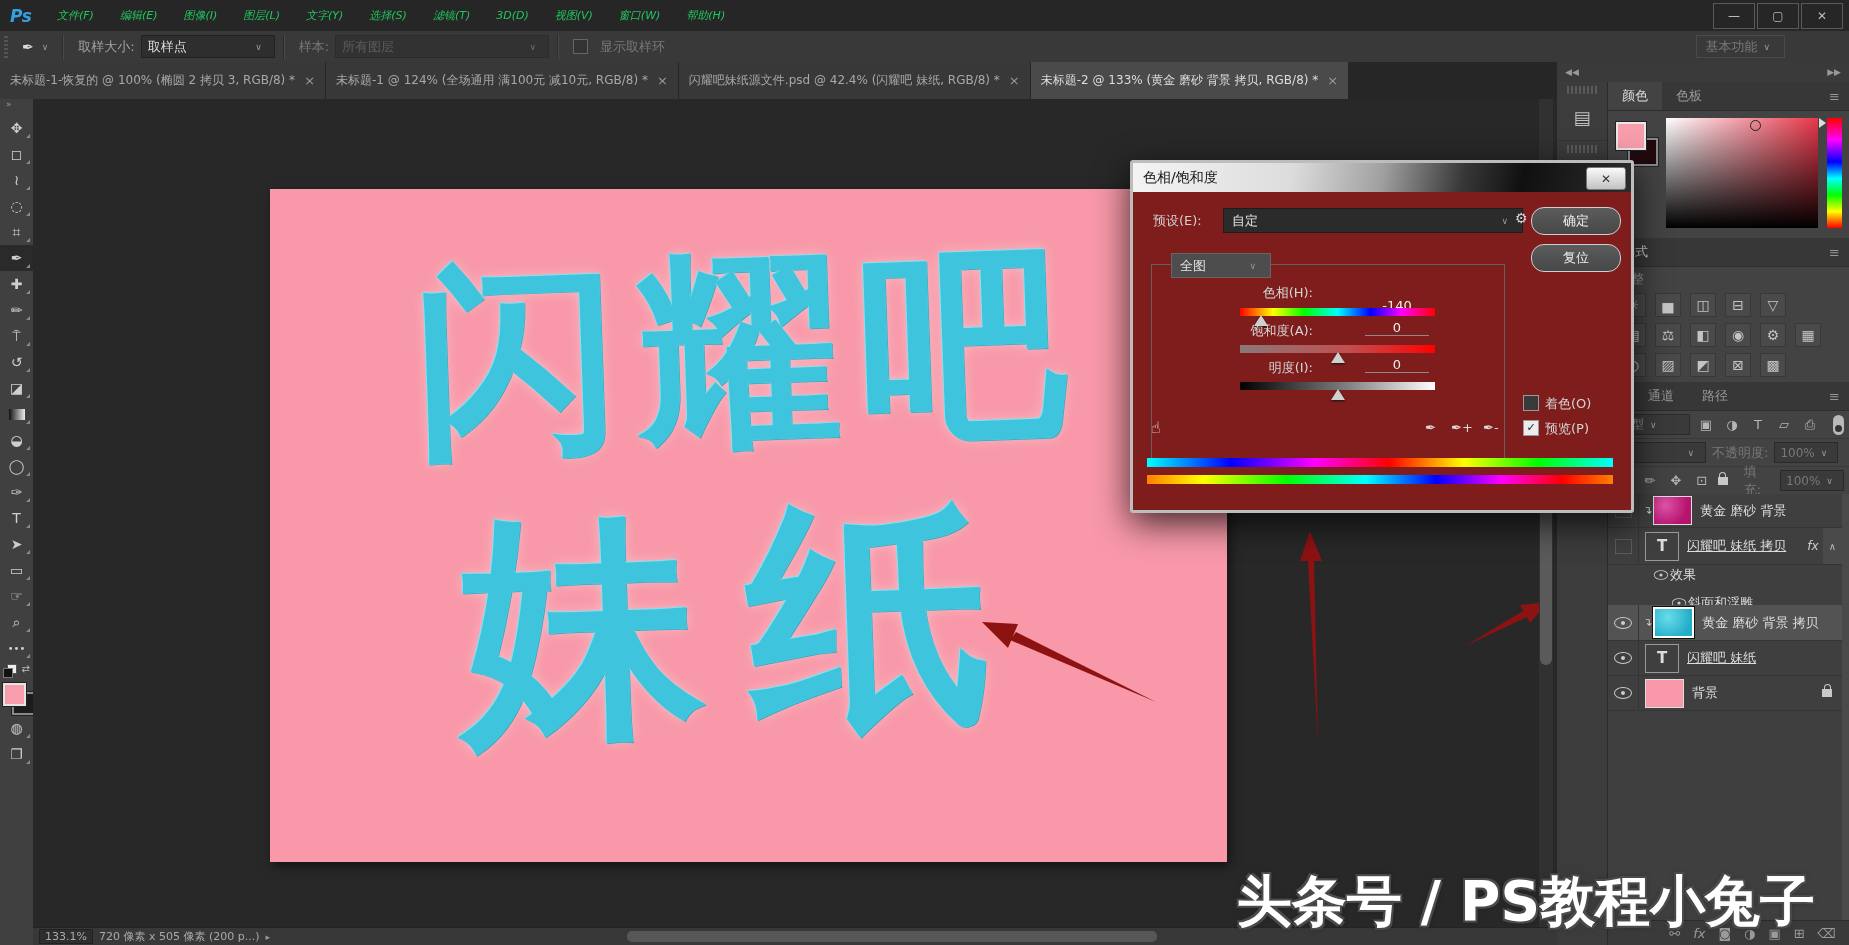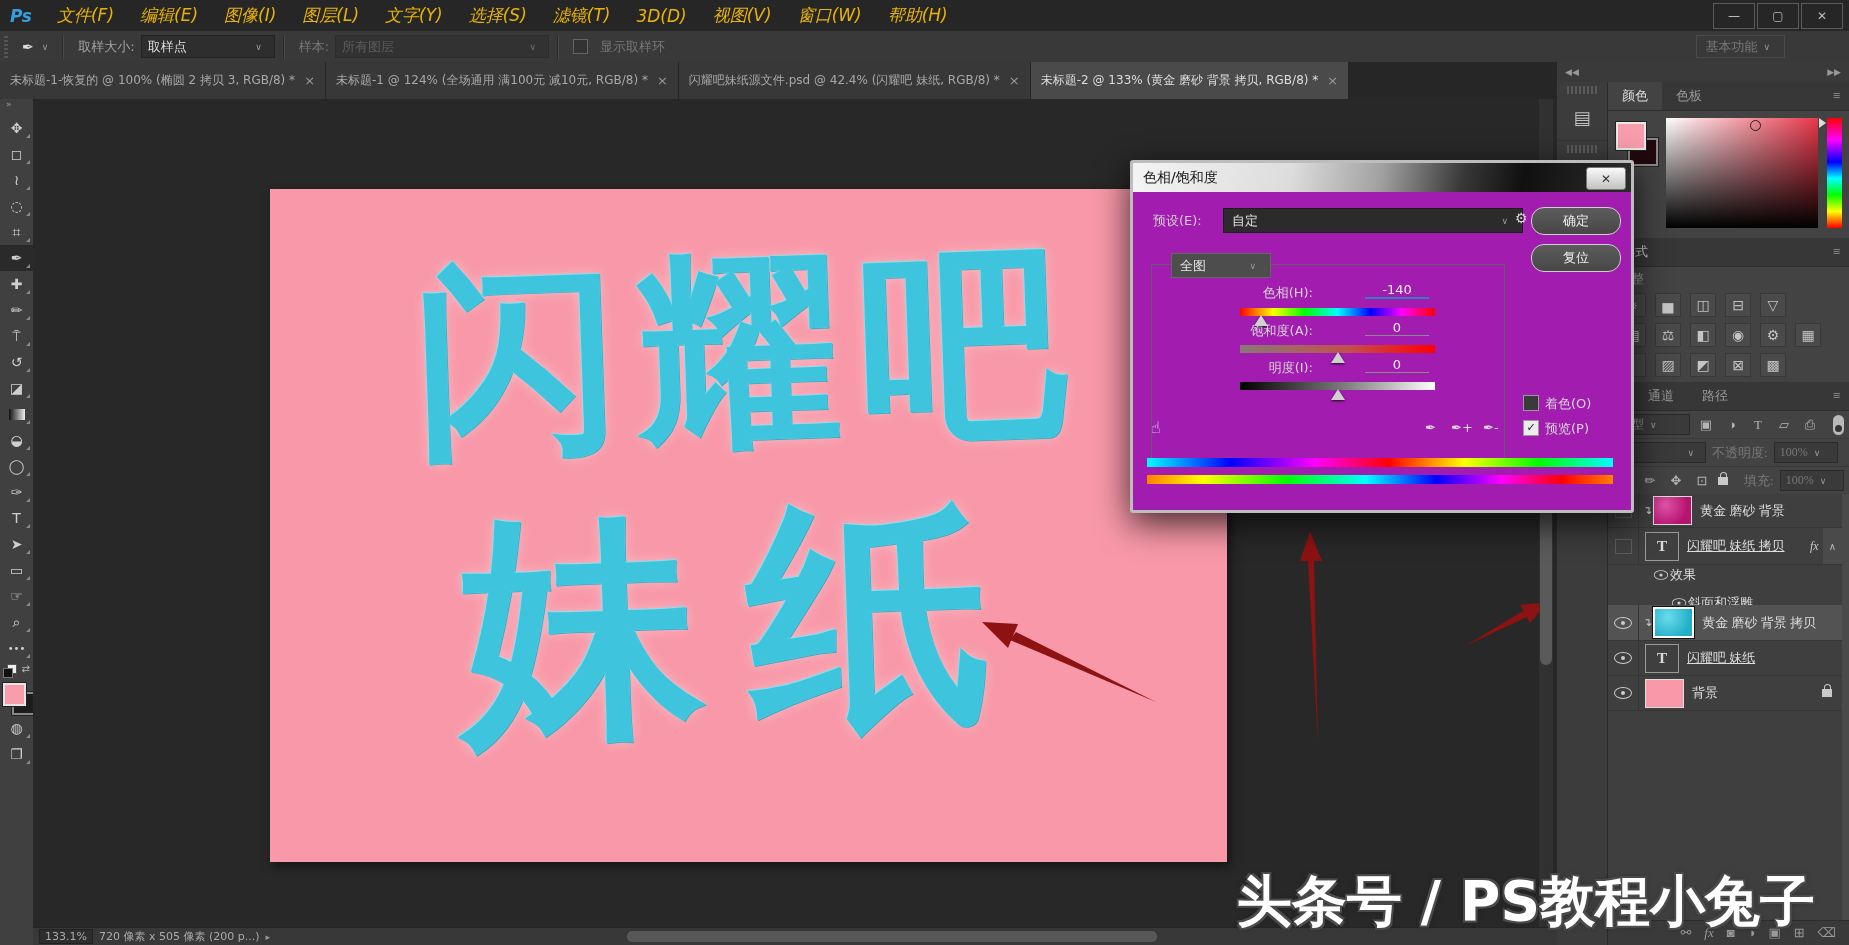--- a/index.html
+++ b/index.html
@@ -2,21 +2,21 @@
 <html><head>
 <meta charset="utf-8">
 <style>
   html,body{margin:0;padding:0;background:#111;font-family:"DejaVu Sans","Liberation Sans",sans-serif;}
   #root{position:relative;width:1849px;height:945px;background:#282828;overflow:hidden;color:#c8c8c8;font-size:13px;}
   .abs{position:absolute}
 
   
   #menubar{left:0;top:0;width:1849px;height:31px;background:#262626;display:flex;align-items:center;font-style:italic;}
   .ps-logo{color:#35a0e0;font-weight:bold;font-size:17px;padding:0 12px 0 10px;}
-  .menu-item{padding:0 13px;color:#eab308;font-size:17px;cursor:default;}
+  .menu-item{padding:0 13px;color:#22c55e;font-size:11px;cursor:default;}
   .winbtns{margin-left:auto;display:flex;gap:2px;padding-right:6px;}
   .winbtn{width:40px;height:24px;border:1px solid #5a5a5a;color:#bbb;font-size:12px;display:flex;align-items:center;justify-content:center;}
 
   
   #optionsbar{left:0;top:31px;width:1849px;height:31px;background:#393939;border-bottom:1px solid #222;display:flex;align-items:center;}
   .grip{width:4px;height:22px;margin:0 6px 0 4px;background:repeating-linear-gradient(#555 0 2px,transparent 2px 4px);}
   .opt-tool{color:#ddd;font-size:14px;transform:rotate(0deg);padding:0 2px 0 8px;}
   .chev{color:#999;font-size:9px;padding:0 6px;}
   .vdiv{width:1px;height:24px;background:#2c2c2c;border-right:1px solid #4a4a4a;margin:0 8px;}
   .opt-label{color:#a3a3a3;padding:0 6px;}
@@ -60,21 +60,21 @@
   #statusbar{position:absolute;left:0;bottom:0;width:1524px;height:17px;background:#383838;border-top:1px solid #242424;display:flex;align-items:center;font-size:11px;color:#aaa;}
   .zoomfield{background:#2e2e2e;border:1px solid #222;padding:0 5px;margin:0 6px 0 6px;height:13px;display:flex;align-items:center;}
   .hthumb{position:absolute;left:594px;top:3px;width:530px;height:11px;background:#575757;border-radius:5px;}
 
   
   #railtop{left:1557px;top:62px;width:292px;height:20px;background:#3a3a3a;display:flex;align-items:center;justify-content:space-between;padding:0 8px;box-sizing:border-box;color:#999;font-size:9px;}
   #strip{left:1557px;top:82px;width:50px;height:863px;background:#3c3c3c;border-right:1px solid #2a2a2a;}
   .strip-icon{width:50px;height:46px;display:flex;align-items:center;justify-content:center;color:#c0c0c0;font-size:18px;border-bottom:1px solid #343434;}
   .strip-grip{height:8px;background:repeating-linear-gradient(90deg,#5a5a5a 0 2px,transparent 2px 4px);margin:4px 10px 0 10px;}
 
-  #panels{left:1607px;top:82px;width:242px;height:863px;background:#434343;border-left:1px solid #2a2a2a;font-family:Liberation Serif, serif;}
+  #panels{left:1607px;top:82px;width:242px;height:863px;background:#434343;border-left:1px solid #2a2a2a;}
   .ptabs{display:flex;background:#373737;height:28px;align-items:stretch;border-bottom:1px solid #2d2d2d;}
   .ptab{padding:0 14px;display:flex;align-items:center;color:#999;font-size:13px;}
   .ptab.active{background:#434343;color:#ddd;}
   .pmenu{margin-left:auto;color:#999;padding:0 10px;display:flex;align-items:center;}
 
   
   #colorpanel{position:absolute;left:0;top:0;width:242px;height:156px;}
   .cp-fgbg{position:absolute;left:8px;top:40px;}
   .cp-fgbg .fg{position:absolute;left:0;top:0;width:26px;height:24px;background:#F79DAC;border:2px solid #e8e8e8;z-index:2;box-shadow:0 0 0 1px #222;}
   .cp-fgbg .bg{position:absolute;left:12px;top:16px;width:26px;height:24px;background:#21090d;border:2px solid #888;box-shadow:0 0 0 1px #222;}
@@ -115,35 +115,35 @@
   .lname{color:#ddd;font-size:13px;white-space:nowrap;}
   .lname.u{text-decoration:underline;}
   .fxm{margin-left:auto;color:#ccc;font-style:italic;font-size:12px;padding-right:4px;}
   .caret{color:#bbb;font-size:10px;padding-right:6px;background:#4a4a4a;height:100%;display:flex;align-items:center;padding-left:6px;}
   .padlock{position:relative;width:10px;height:8px;background:#c9c9c9;margin-left:auto;margin-right:10px;}
   .padlock::before{content:"";position:absolute;left:1.5px;top:-5px;width:5px;height:5px;border:1.5px solid #c9c9c9;border-bottom:none;border-radius:4px 4px 0 0;}
   .lbottom{position:absolute;left:0;bottom:0;width:242px;height:25px;background:#3a3a3a;border-top:1px solid #2c2c2c;display:flex;align-items:center;justify-content:flex-end;gap:13px;padding-right:14px;box-sizing:border-box;}
   .lb-icon{color:#9a9a9a;font-size:13px;}
 
   
-  #dialog{left:1130px;top:160px;width:498px;background:#a21caf;border:3px solid #bdbdbd;border-radius:3px;box-shadow:0 10px 34px rgba(0,0,0,.75);z-index:40;}
+  #dialog{left:1130px;top:160px;width:498px;background:#7f1d1d;border:3px solid #bdbdbd;border-radius:3px;box-shadow:0 10px 34px rgba(0,0,0,.75);z-index:40;}
   .dtitle{height:29px;background:linear-gradient(100deg,#f4f4f4,#dcdcdc 32%,#a0a0a0 50%,#383838 66%,#101010 78%,#2c2c2c 100%);color:#141414;font-size:14px;display:flex;align-items:center;padding:0 10px;}
   .dclose{position:absolute;right:5px;top:4px;width:38px;height:21px;background:linear-gradient(#fafafa,#c2c2c2);border:1px solid #777;border-radius:3px;color:#333;font-weight:bold;font-size:12px;display:flex;align-items:center;justify-content:center;}
   .dbody{position:relative;height:318px;font-size:13px;color:#d5d5d5;border-radius:13px;}
   .drow-label{color:#cfcfcf;}
   .dsel{background:#2b2b2b;border:1px solid #1d1d1d;height:23px;display:flex;align-items:center;padding:0 8px;color:#e2e2e2;}
   .ps-btn{position:absolute;width:88px;height:26px;border:1px solid #cfcfcf;border-radius:13px;background:linear-gradient(#5c5c5c,#474747);color:#eee;display:flex;align-items:center;justify-content:center;font-size:13px;}
   .groupbox{position:absolute;left:18px;top:72px;width:352px;height:196px;border:1px solid #616161;}
   .slider{position:absolute;height:8px;width:195px;}
   .s-hue{background:linear-gradient(to right,#f00,#ff0 17%,#0f0 33%,#0ff 50%,#00f 67%,#f0f 83%,#f00);}
   .s-sat{background:linear-gradient(to right,#8a7878,#c05050 55%,#f00);}
   .s-lgt{background:linear-gradient(to right,#000,#808080 55%,#fff);}
   .handle{position:absolute;top:7px;width:0;height:0;border-left:7px solid transparent;border-right:7px solid transparent;border-bottom:11px solid #d0d0d0;filter:drop-shadow(0 1px 1px #111);}
   .dval{position:absolute;width:64px;text-align:center;color:#eee;}
-  .dval.blue{border-bottom:2px solid #3c79c4;}
+  .dval.blue{border-bottom:2px solid #3c79c4;margin-top:16px;}
   .dval.gray{border-bottom:1px solid #8a8a8a;}
   .dlabel{position:absolute;width:140px;text-align:right;color:#d5d5d5;}
   .dcb{position:absolute;width:14px;height:14px;border:1px solid #999;background:#3a3a3a;}
   .dcb.checked{background:#ececec;color:#1a1a1a;font-size:11px;line-height:14px;text-align:center;}
   .rainbow{position:absolute;left:14px;width:466px;height:9px;}
   .rb1{background:linear-gradient(to right,#0ff,#00f 18%,#f0f 36%,#f00 52%,#ff0 68%,#0f0 84%,#0ff);}
   .rb2{background:linear-gradient(to right,#ff8000,#ff0 12%,#0f0 30%,#0ff 47%,#00f 62%,#f0f 76%,#f00 89%,#ff8000);}
   .dtool{position:absolute;color:#d8d8d8;font-size:16px;}
 
   

